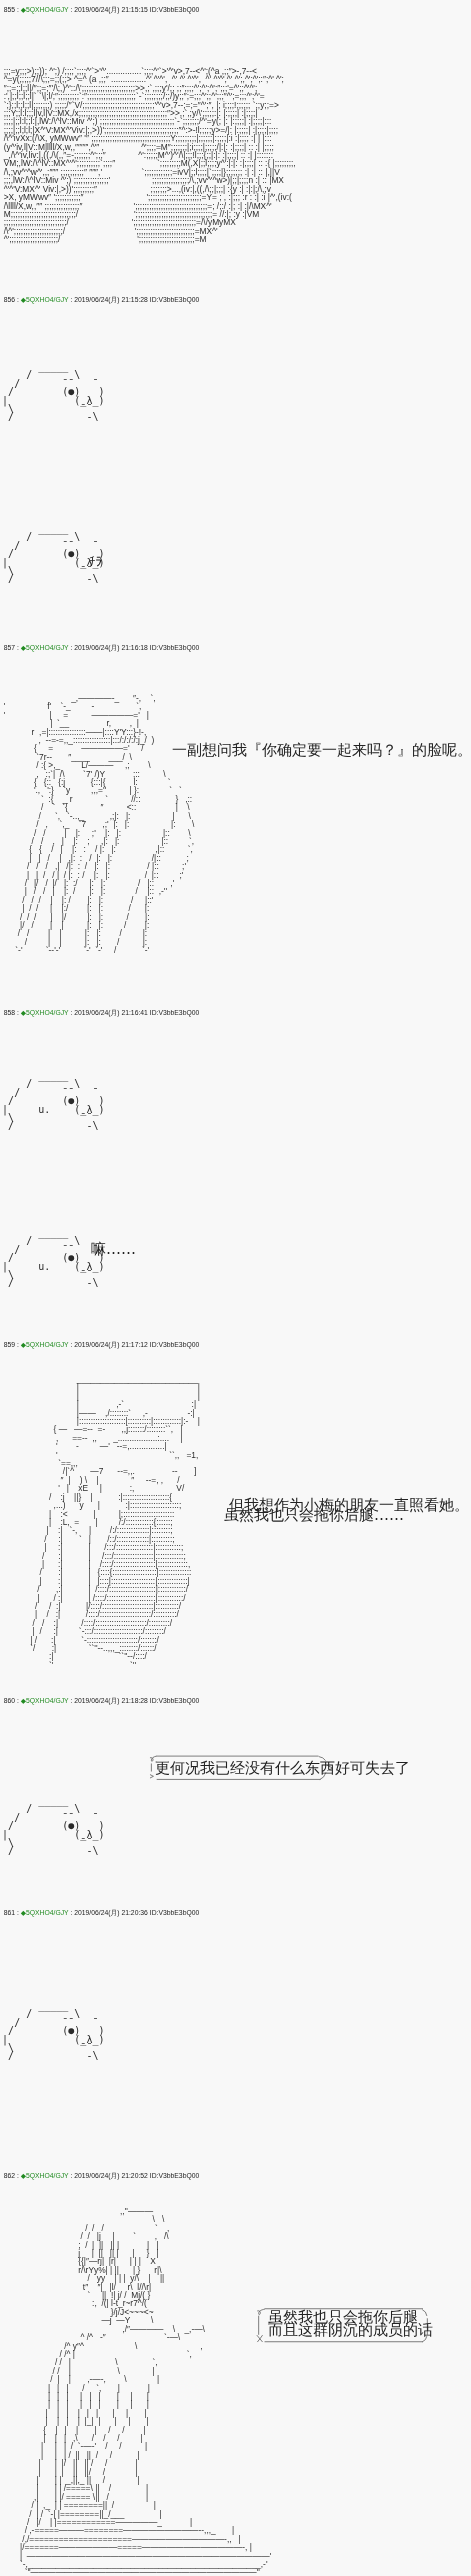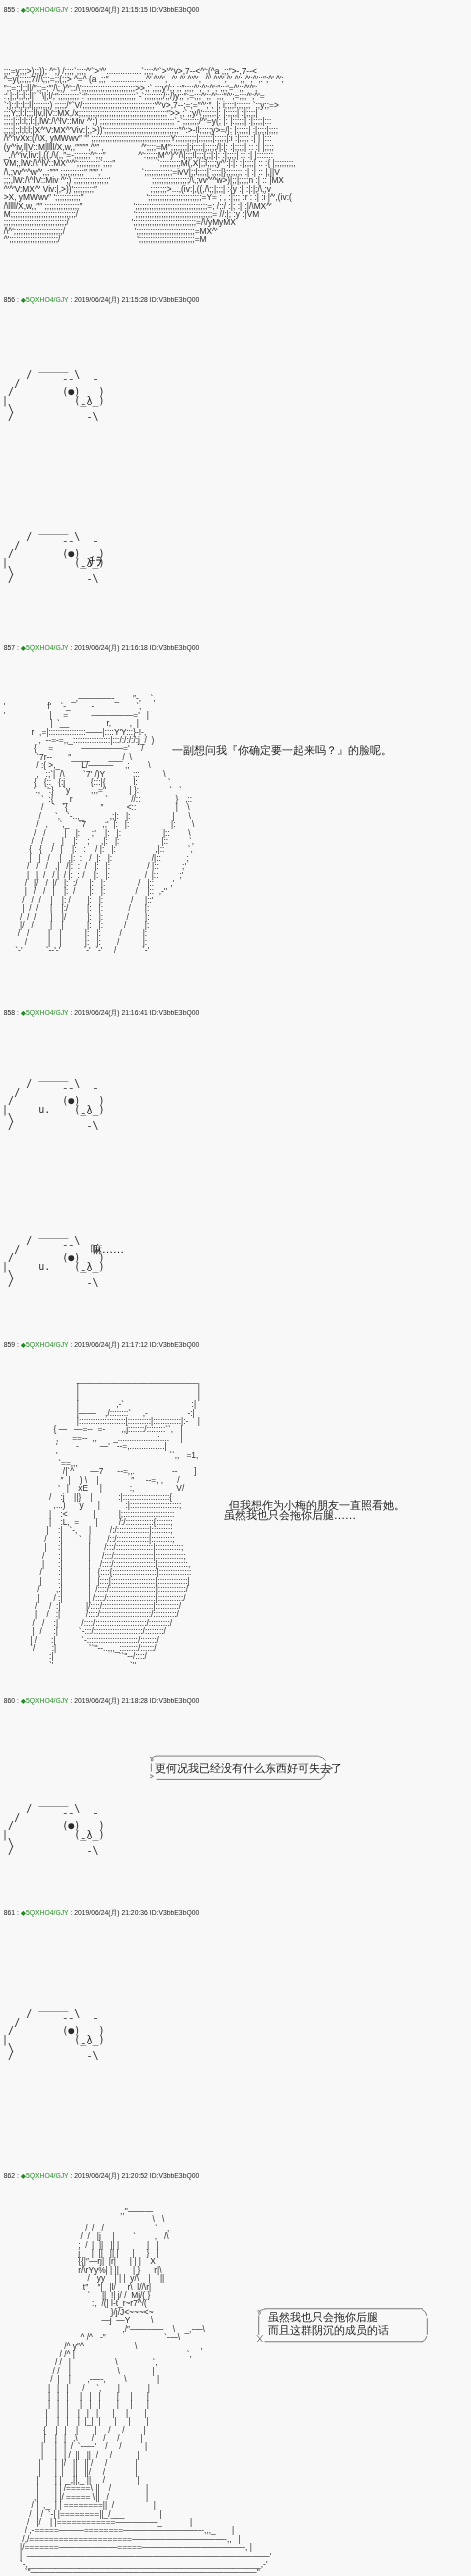--- a/index.html
+++ b/index.html
@@ -31,21 +31,21 @@
   .aa-mono {
     margin: 0;
     font-family: "DejaVu Sans Mono", monospace;
     font-size: 10px;
     line-height: 8.4px;
     white-space: pre;
     color: #2a2a2a;
   }
   .dialogue {
     font-family: "DejaVu Sans", sans-serif;
-    font-size: 11px;
+    font-size: 15px;
     line-height: 9.4px;
     color: #222222;
     white-space: nowrap;
   }
   .side-small {
     font-family: Liberation Mono, monospace;
     font-size: 13px;
     line-height: 8.4px;
     color: #222222;
     white-space: nowrap;

